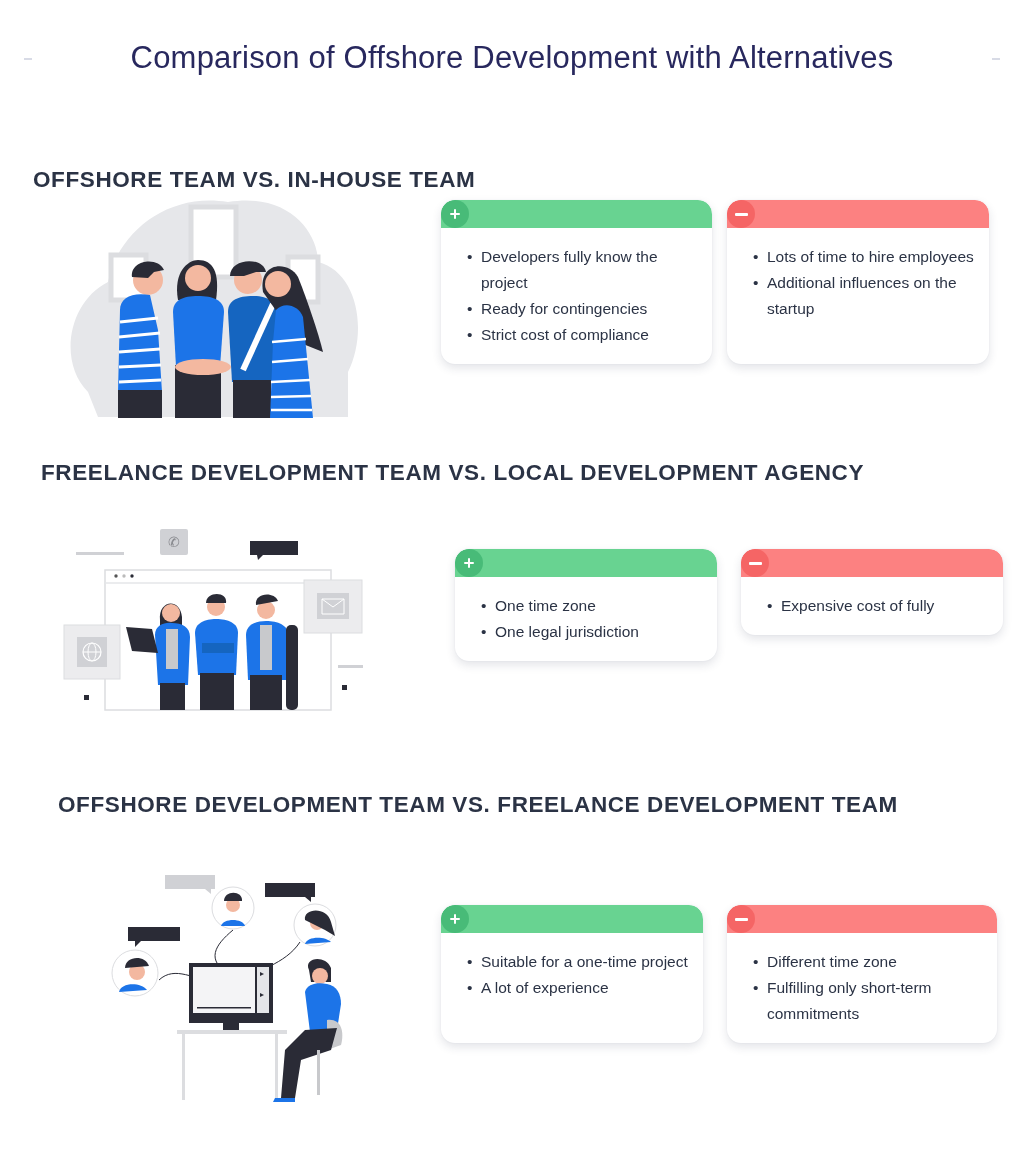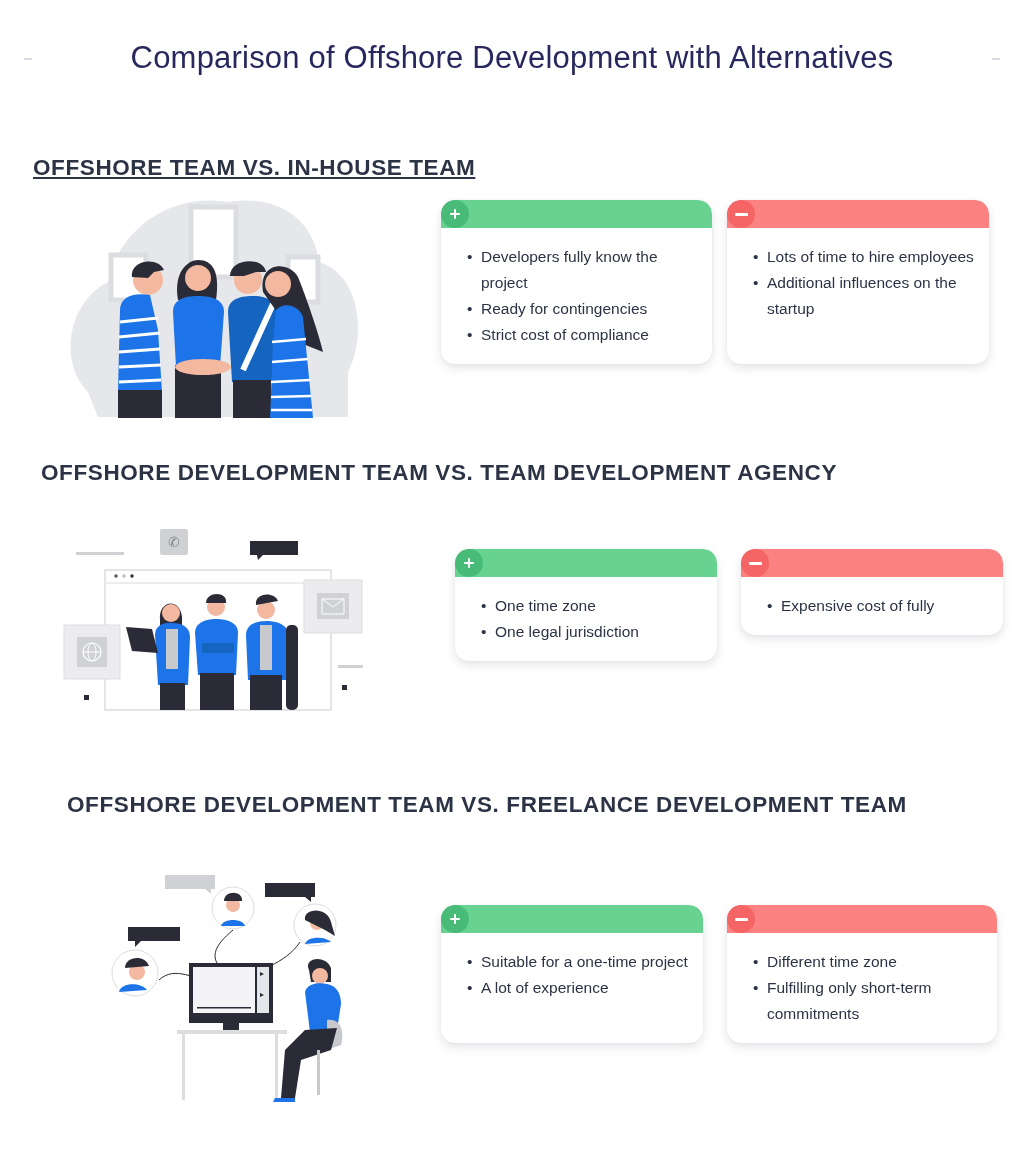--- a/index.html
+++ b/index.html
@@ -35,21 +35,21 @@
   </style>
 </head>
 <body>
 
 <div class="title-row">
   <span class="title-dash left"></span>
   <h1 class="title">Comparison of Offshore Development with Alternatives</h1>
   <span class="title-dash right"></span>
 </div>
 
-<h2 class="section-heading" style="left:33px; top:153px;text-decoration:underline;">OFFSHORE TEAM VS. IN-HOUSE TEAM</h2>
+<h2 class="section-heading" style="left:33px; top:165px;">OFFSHORE TEAM VS. IN-HOUSE TEAM</h2>
 
 <svg class="illus" style="left:58px; top:192px;" width="310" height="228" viewBox="0 0 310 228">
   <path d="M30 200 C0 170 10 110 50 90 C60 40 110 0 170 10 C230 0 260 40 260 70 C300 80 310 140 290 180 L290 225 L40 225 Z" fill="#e6e7ea"></path>
   <rect x="133" y="15" width="45" height="70" fill="#fff" stroke="#dcdde0" stroke-width="5"></rect>
   <rect x="53" y="63" width="35" height="45" fill="#fff" stroke="#dcdde0" stroke-width="5"></rect>
   <rect x="230" y="65" width="30" height="45" fill="#fff" stroke="#dcdde0" stroke-width="5"></rect>
 
   <circle cx="90" cy="88" r="15" fill="#f3b8a0"></circle>
     <path d="M74 85 C72 68 100 64 106 78 L96 80 L90 86 Z" fill="#2a2b36"></path>
   <path d="M62 118 C62 105 75 100 92 103 L100 138 L104 200 L60 200 Z" fill="#1c74e8"></path>
@@ -105,21 +105,21 @@
     <span class="badge">
         <span class="minus"></span>
       </span>
   </div>
   <ul>
     <li>Lots of time to hire employees</li>
     <li>Additional influences on the startup</li>
   </ul>
 </div>
 
-<h2 class="section-heading" style="left:41px; top:458px;">OFFSHORE DEVELOPMENT TEAM VS. TEAM DEVELOPMENT AGENCY</h2>
+<h2 class="section-heading" style="left:41px; top:458px;">FREELANCE DEVELOPMENT TEAM VS. LOCAL DEVELOPMENT AGENCY</h2>
 
 <svg class="illus" style="left:60px; top:525px;" width="310" height="190" viewBox="0 0 310 190">
   <rect x="16" y="27" width="48" height="3" fill="#d0d1d5"></rect>
   <rect x="100" y="4" width="28" height="26" rx="2" fill="#d0d1d5"></rect>
   <text x="114" y="22" font-size="14" text-anchor="middle" fill="#8a8b90" font-family="DejaVu Sans, sans-serif">✆</text>
   <rect x="190" y="16" width="48" height="14" fill="#2a2b36"></rect>
   <polygon points="197,30 203,30 198,35" fill="#2a2b36"></polygon>
   <rect x="45" y="45" width="226" height="140" fill="#fff" stroke="#dcdde0" stroke-width="1.5"></rect>
   <line x1="45" y1="58" x2="271" y2="58" stroke="#e5e6e9" stroke-width="1.5"></line>
   <circle cx="56" cy="51" r="1.7" fill="#555"></circle>
@@ -174,21 +174,21 @@
   <div class="card-header">
     <span class="badge">
         <span class="minus"></span>
       </span>
   </div>
   <ul>
     <li>Expensive cost of fully</li>
   </ul>
 </div>
 
-<h2 class="section-heading" style="left:67px; top:790px;">OFFSHORE DEVELOPMENT TEAM VS. FREELANCE DEVELOPMENT TEAM</h2>
+<h2 class="section-heading" style="left:58px; top:790px;">OFFSHORE DEVELOPMENT TEAM VS. FREELANCE DEVELOPMENT TEAM</h2>
 
 <svg class="illus" style="left:105px; top:870px;" width="245" height="232" viewBox="0 0 245 232">
   <rect x="60" y="5" width="50" height="14" fill="#d0d1d5"></rect>
     <polygon points="100,19 106,19 106,24" fill="#d0d1d5"></polygon>
   <rect x="160" y="13" width="50" height="14" fill="#2a2b36"></rect>
     <polygon points="200,27 206,27 206,32" fill="#2a2b36"></polygon>
   <rect x="23" y="57" width="52" height="14" fill="#2a2b36"></rect>
     <polygon points="30,71 36,71 30,77" fill="#2a2b36"></polygon>
 
   <circle cx="128" cy="38" r="21" fill="#fff" stroke="#dcdde0"></circle>

